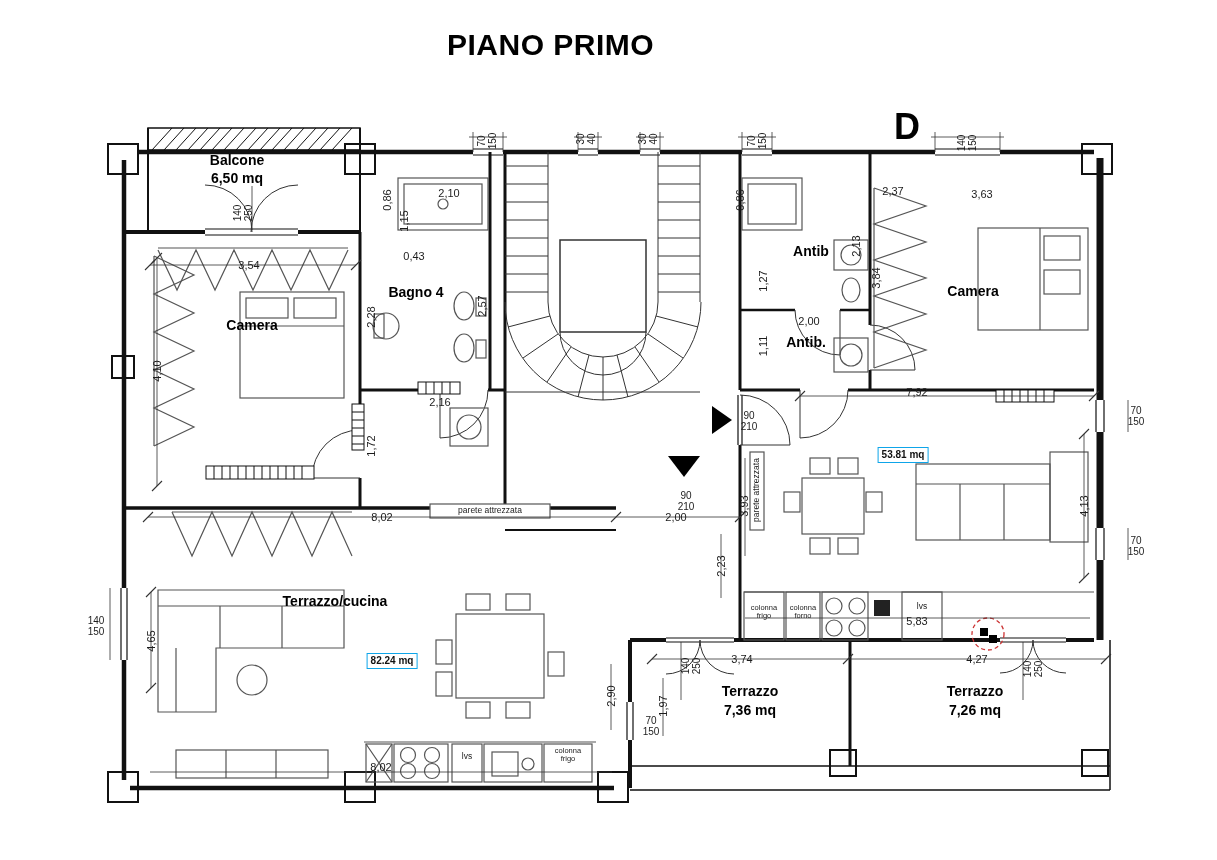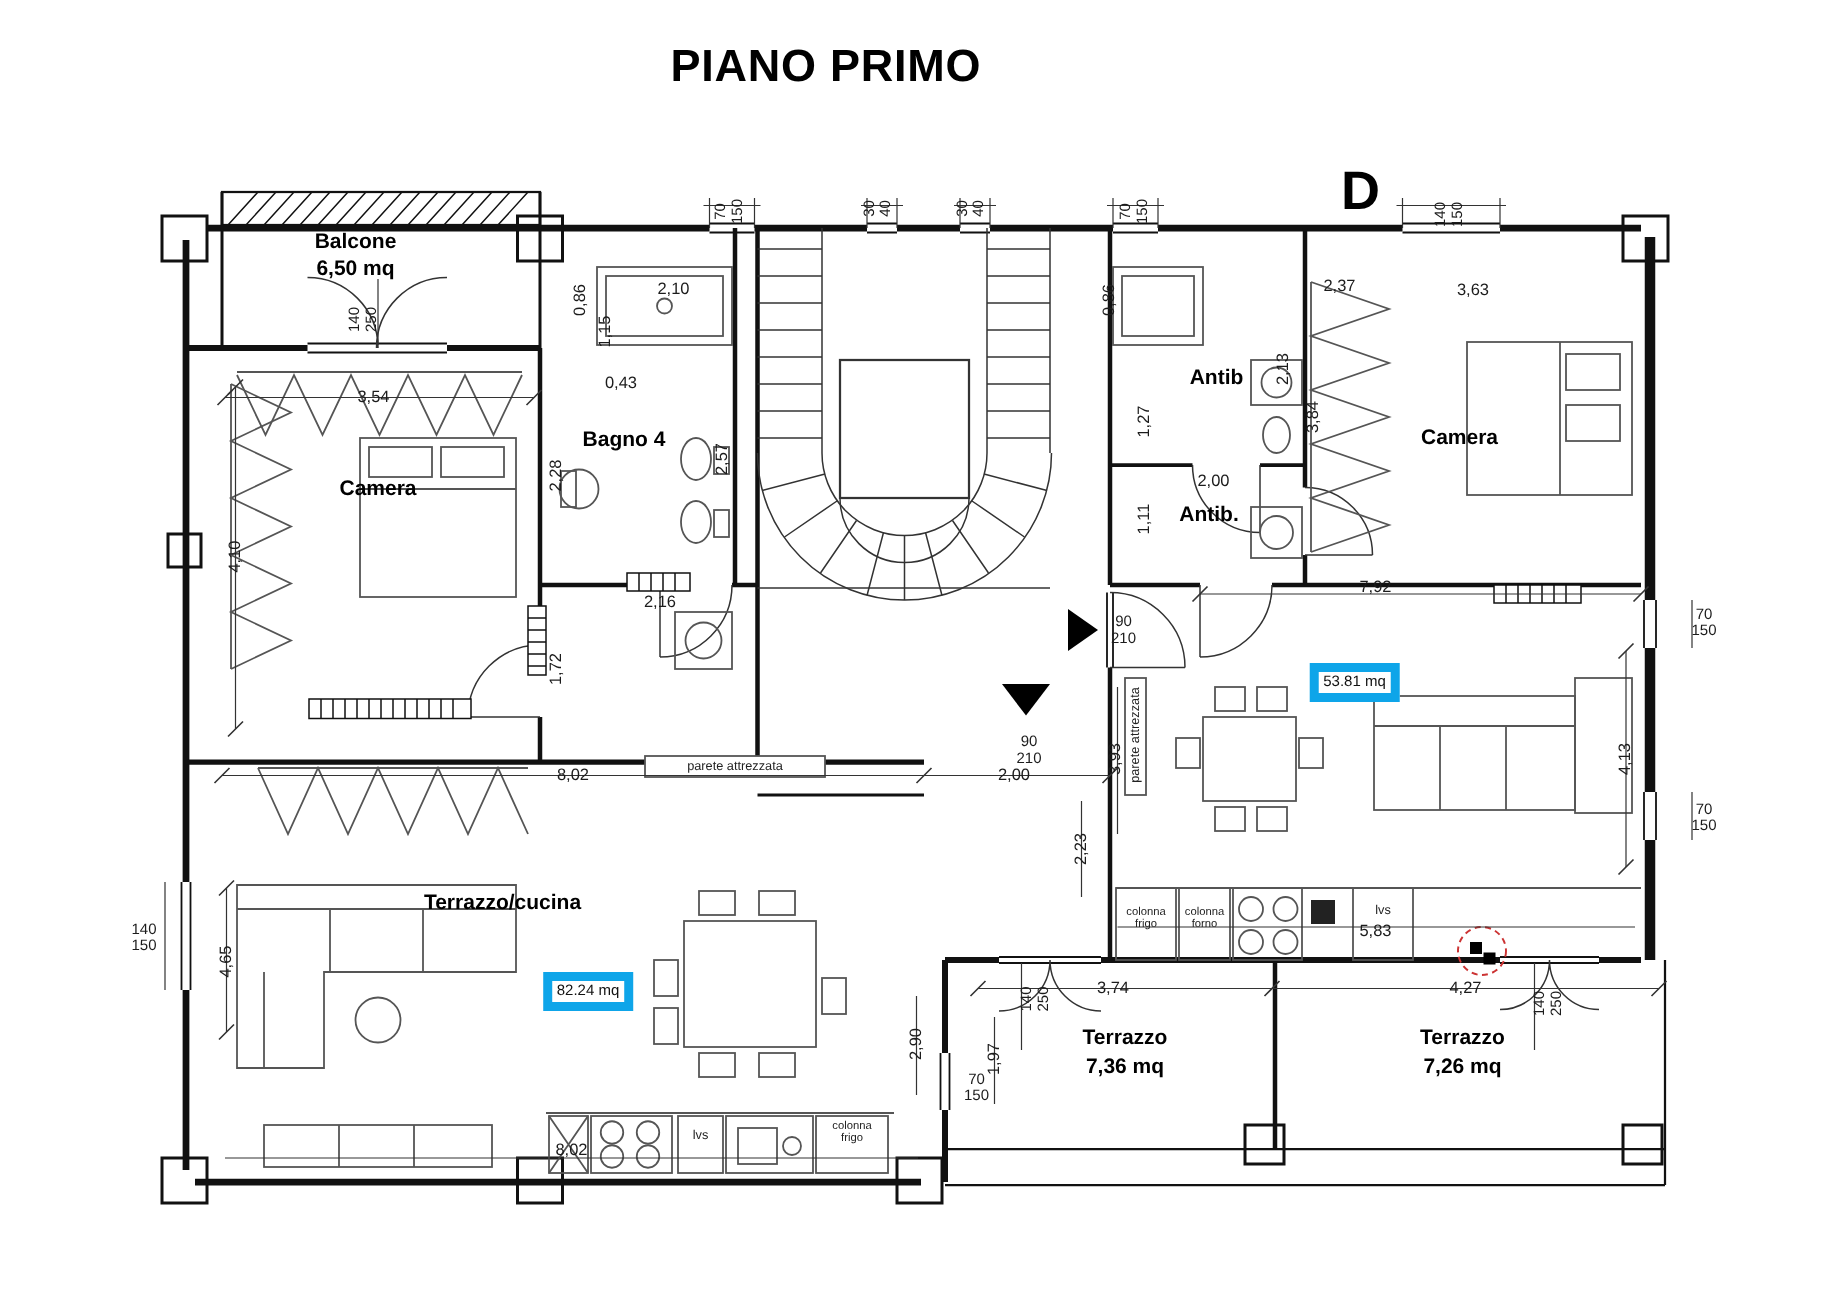--- a/index.html
+++ b/index.html
@@ -12,21 +12,21 @@
     position:absolute; transform:translate(-50%,-50%);
     color:#111; text-align:center; white-space:nowrap; line-height:1.1;
   }
   .title { position:absolute; left:447px; top:26px; transform:none; text-align:left;
            font-weight:bold; font-size:30px; line-height:38px; color:#000; letter-spacing:0.5px; }
   .dmark { font-weight:bold; font-size:36px; color:#000; }
   .room { font-weight:bold; font-size:14px; color:#000; }
   .dim  { font-size:11px; color:#1c1c1c; }
   .r    { transform:translate(-50%,-50%) rotate(-90deg); }
   .win  { font-size:10px; color:#1c1c1c; white-space:pre-line; line-height:1.05; }
-  .tag  { font-size:10px; font-weight:normal; border:6px solid #0ea5e9; background:#fff;
+  .tag  { font-size:10px; font-weight:bold; border:1px solid #0ea5e9; background:#fff;
           padding:0 3px; line-height:14px; }
   .tiny { font-size:7.5px; color:#222; line-height:1.1; white-space:pre-line; }
 </style>
 </head>
 <body>
 
 <div class="canvas">
 
 <svg class="plan" width="1217" height="860" viewBox="0 0 1217 860">
 

